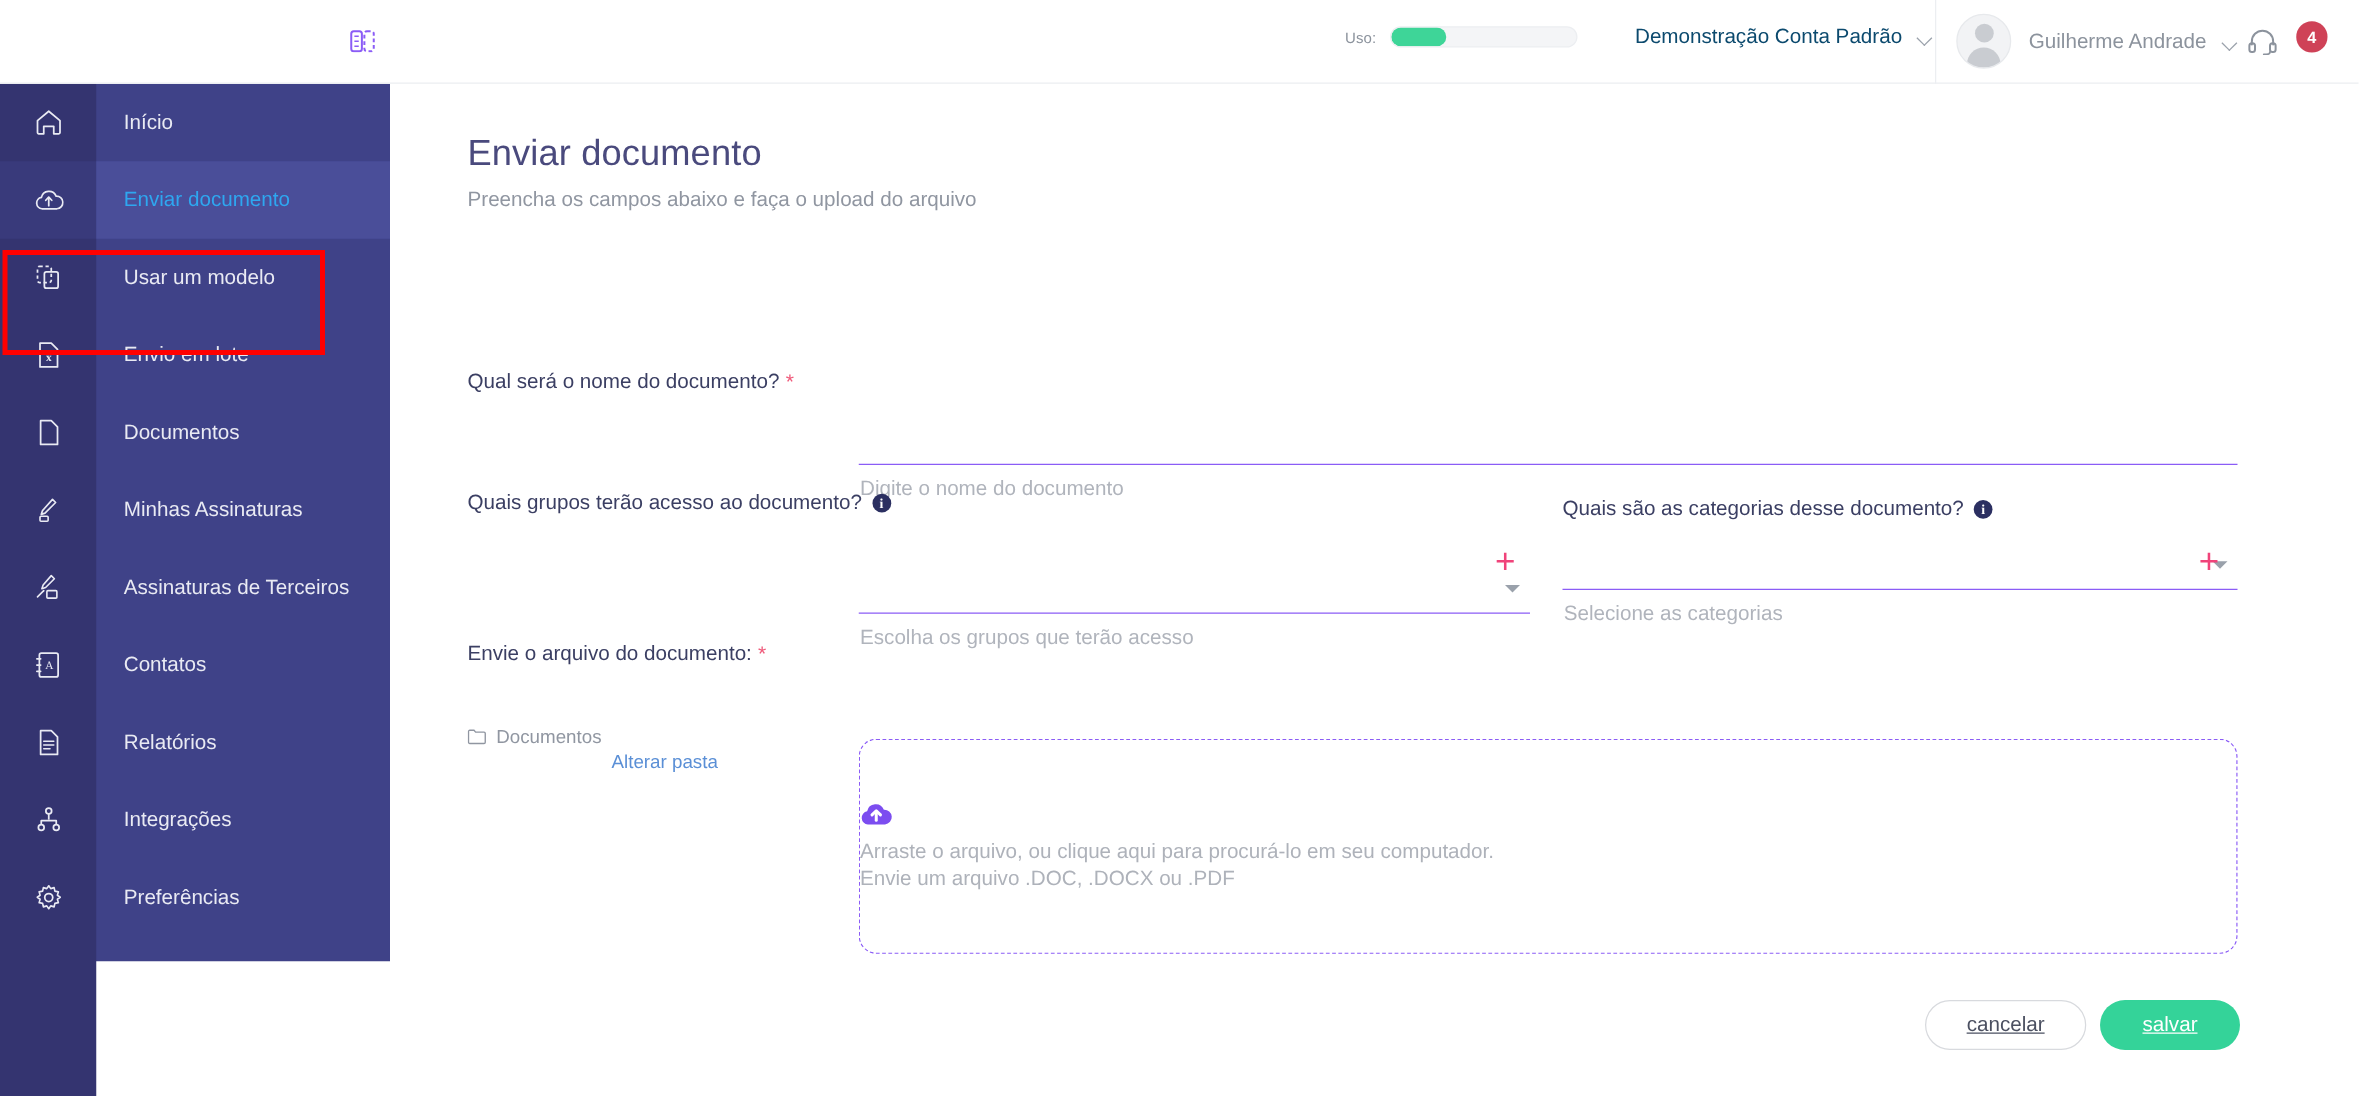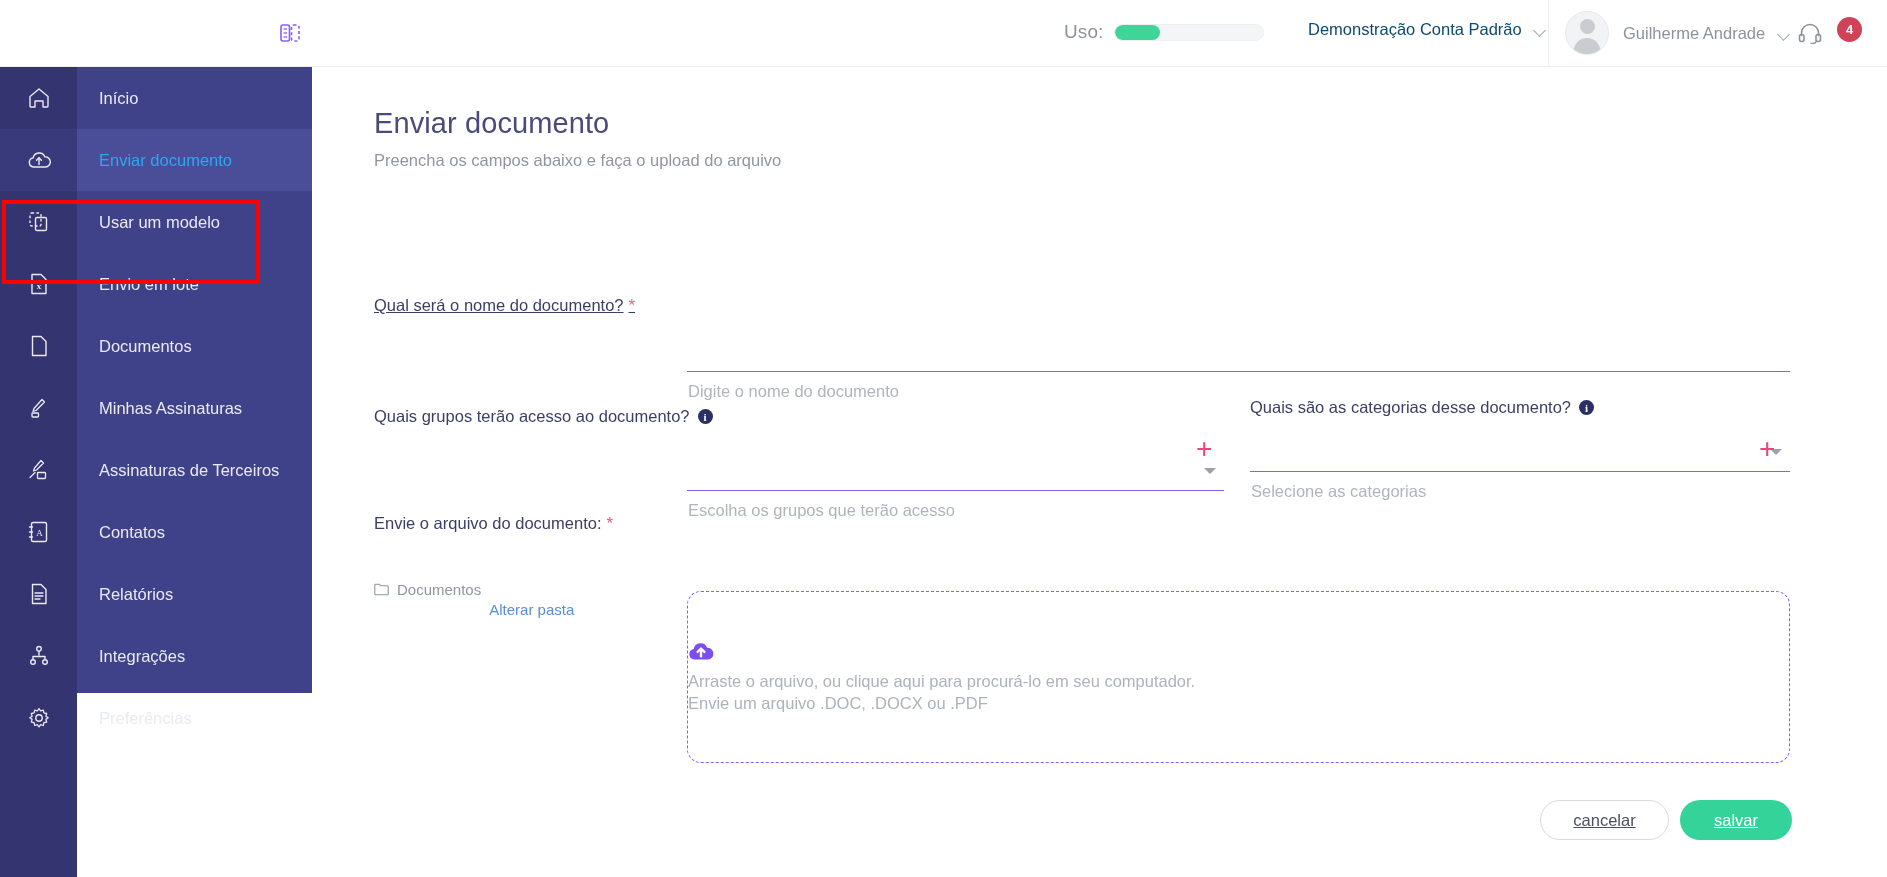--- a/index.html
+++ b/index.html
@@ -24,21 +24,21 @@
     position: absolute; left: 276px; top: 19px;
     width: 28px; height: 28px;
     display: flex; align-items: center; justify-content: center;
     cursor: pointer;
   }
   .usage-wrap {
     position: absolute; left: 1064px; top: 21px;
     display: flex; align-items: center; gap: 11px;
   }
   .usage-label {
-    font-size: 19px; color: #8c939d; letter-spacing: .1px;
+    font-size: 12px; color: #8c939d; letter-spacing: .1px; margin-left: 12px;
   }
   .usage-track {
     width: 150px; height: 17px; border-radius: 9px;
     background: #f4f5f7;
     border: 1px solid #eceef1;
     overflow: hidden;
   }
   .usage-fill {
     height: 100%; border-radius: 9px;
     background: #3ed598;
@@ -96,21 +96,21 @@
     width: 25px; height: 25px; border-radius: 50%;
     background: #cf4257; color: #fff;
     font-size: 13px; font-weight: bold;
     display: flex; align-items: center; justify-content: center;
     cursor: pointer;
   }
 
   
   .sidebar {
     position: absolute; left: 0; top: 67px;
-    width: 312px; height: 626px;
+    width: 312px; height: 702px;
     background: #3f4288;
     z-index: 3;
     text-align: right;
   }
   .sidebar-iconcol {
     position: absolute; left: 0; top: 0; width: 77px; height: 810px;
     background: #343470;
   }
   .nav { position: absolute; left: 0; top: 0; width: 312px; }
   .nav-item {
@@ -400,29 +400,29 @@
         </div>
       </div>
     <div class="annot-box"></div>
   </div>
 
   <div class="content">
 
     <div class="page-title">Enviar documento</div>
     <div class="page-sub">Preencha os campos abaixo e faça o upload do arquivo</div>
 
-    <div class="field-label" style="left:62px; top:229px;text-decoration:underline;">
+    <div class="field-label" style="left:62px; top:229px;">
       <span>Qual será o nome do documento?</span>
       <span class="req">*</span>
     </div>
     <div class="uf" style="left:375px; top:268px; width:1103px;">
       <span class="ph">Digite o nome do documento</span>
     </div>
 
-    <div class="field-label" style="left:62px; top:340px;justify-content:flex-end;">
+    <div class="field-label" style="left:62px; top:326px;justify-content:flex-end;">
       <span>Quais grupos terão acesso ao documento?</span>
       <span class="info-i">i</span>
     </div>
     <div class="uf" style="left:375px; top:387px; width:537px;">
       <span class="ph">Escolha os grupos que terão acesso</span>
       <span class="arrow"></span>
     </div>
     <div class="plus-btn" style="left:884px; top:368px;">+</div>
 
     <div class="field-label" style="left:938px; top:331px;">

